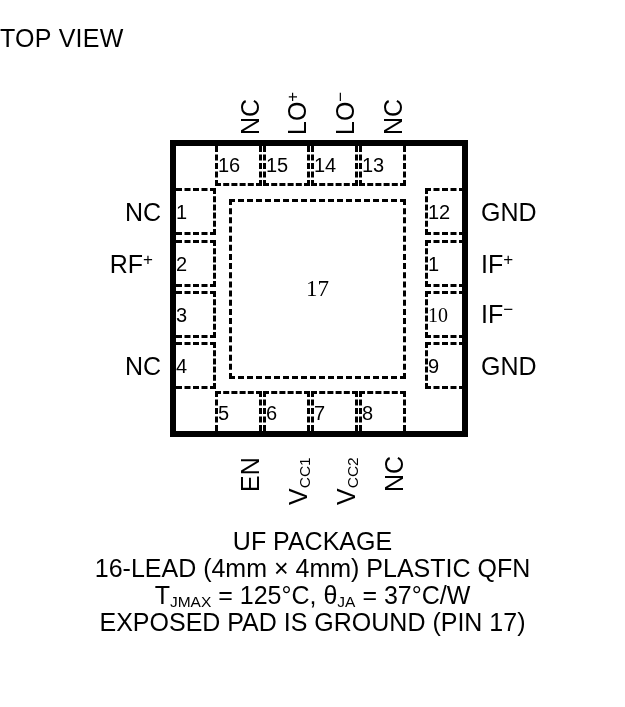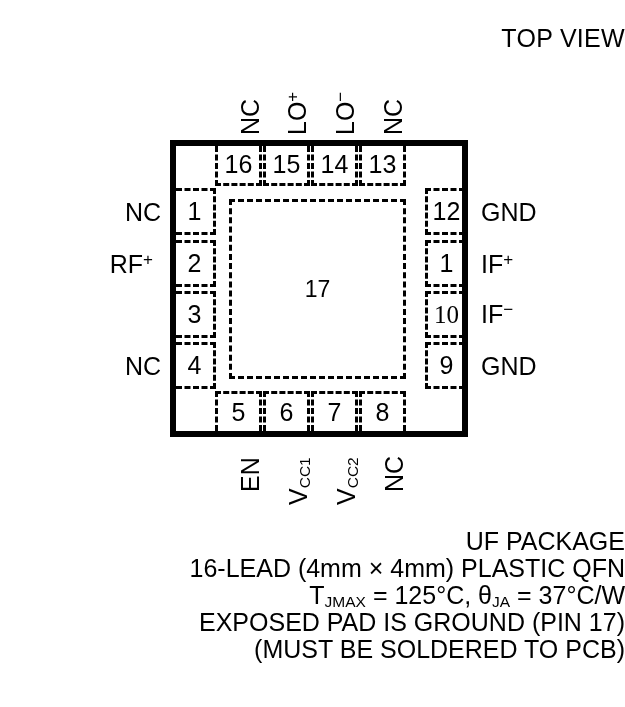--- a/index.html
+++ b/index.html
@@ -10,21 +10,21 @@
     color:#000000;
     overflow:hidden;
     position:relative;
   }
 
   .stage{position:absolute;left:0;top:0;width:625px;height:707px;}
 
   
   .top-view{
     position:absolute;left:0;top:24px;width:625px;
-    text-align:right;font-size:25px;letter-spacing:0.3px;
+    text-align:left;font-size:25px;letter-spacing:0.3px;
   }
 
   
   .package{
     position:absolute;
     left:170px;top:140px;
     width:298px;height:297px;
     border:6px solid #000;
     box-sizing:border-box;
     background:#fff;
@@ -32,28 +32,28 @@
 
   
   .epad{
     position:absolute;
     left:229px;top:199px;
     width:177px;height:180px;
     border:3px dashed #000;
     box-sizing:border-box;
     display:flex;align-items:center;justify-content:center;
   }
-  .epad span{font-size:23px;}
+  .epad span{font-size:23px;font-family:Liberation Serif, serif;}
 
   
   .pad{
     position:absolute;
     box-sizing:border-box;
-    display:flex;align-items:center;justify-content:center;
-    font-size:25px;
+    display:flex;align-items:center;justify-content:flex-start;
+    font-size:20px;
     line-height:1;
     background:transparent;
   }
   
   .pad.top{
     width:47px;height:40px;
     border-left:3px dashed #000;
     border-right:3px dashed #000;
     border-bottom:3px dashed #000;
   }
@@ -97,21 +97,21 @@
     transform-origin:0 0;
     transform:rotate(-90deg);
   }
 
   sup{font-size:0.68em;vertical-align:0.45em;line-height:0;}
   sub{font-size:0.62em;vertical-align:-0.22em;line-height:0;}
 
   
   .caption{
     position:absolute;left:0;top:528px;width:625px;
-    text-align:right;
+    text-align:center;
   }
   .caption div{font-size:25px;line-height:27px;white-space:nowrap;}
 </style>
 </head>
 <body>
 
 <div class="stage">
 
   <div class="top-view">TOP VIEW</div>
 
@@ -190,16 +190,15 @@
     </div>
   <div class="pad right" style="left:425px;top:342px;">
       <span>9</span>
     </div>
 
   <div class="caption">
     <div>UF PACKAGE</div>
     <div>16-LEAD (4mm × 4mm) PLASTIC QFN</div>
     <div>T<sub>JMAX</sub> = 125°C, θ<sub>JA</sub> = 37°C/W</div>
     <div>EXPOSED PAD IS GROUND (PIN 17)</div>
-    <div>(MUST BE SOLDERED TO PCB)</div>
   </div>
 
 </div>
 
 </body></html>

